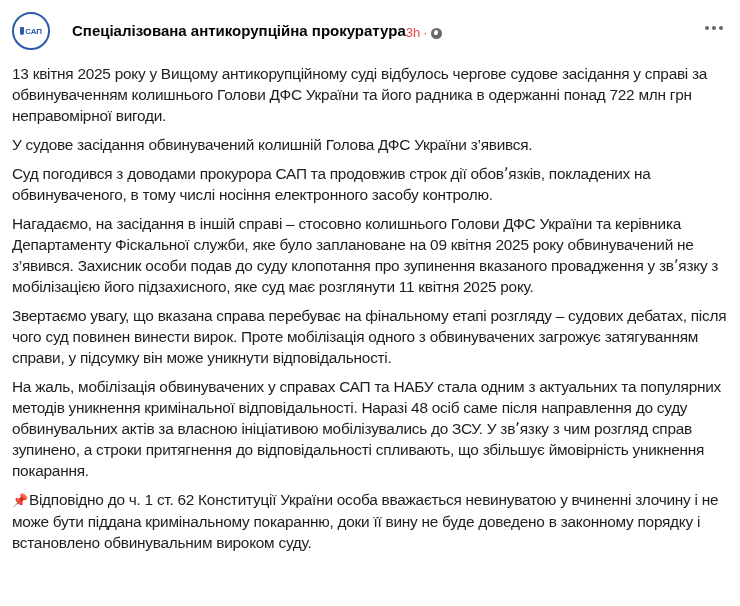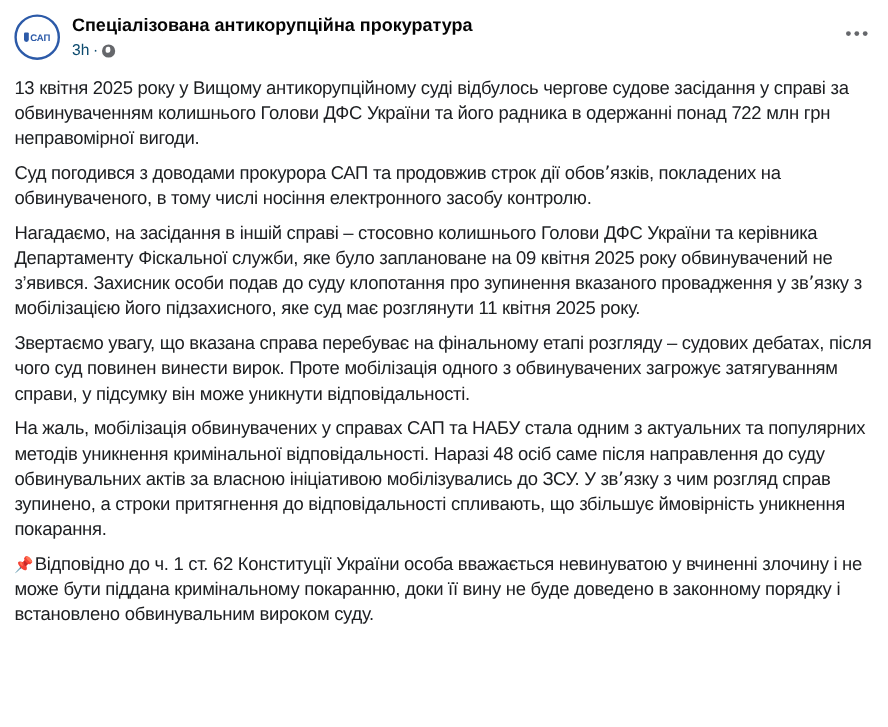--- a/index.html
+++ b/index.html
@@ -12,23 +12,23 @@
   .post { position: relative; width: 740px; height: 606px; }
   .header { position: absolute; left: 12px; top: 10px; height: 42px; display: flex; align-items: center; }
   .avatar {
     width: 38px; height: 38px; border-radius: 50%;
     border: 2px solid #2c5aa8; box-sizing: border-box;
     background: #fff; display: flex; align-items: center; justify-content: center;
     gap: 1px;
   }
   .avatar .shield { width: 4px; height: 8px; background: #2c5aa8; border-radius: 1px 1px 2px 2px; }
   .avatar .abbr { font-size: 8px; font-weight: bold; color: #2c5aa8; letter-spacing: -0.2px; }
-  .meta { margin-left: 10px; display: flex; flex-direction: column; }
+  .meta { margin-left: 22px; display: flex; flex-direction: row; align-items: flex-end; }
   .page-name { font-size: 15px; font-weight: bold; color: #050505; line-height: 18px; }
-  .subline { display: flex; align-items: center; font-size: 13px; color: #0c4a6e; margin-top: 4px; line-height: 14px; }
+  .subline { display: flex; align-items: center; font-size: 13px; color: #ef4444; margin-top: 4px; line-height: 14px; }
   .subline .dot { margin: 0 3px; }
   .globe { width: 11px; height: 11px; border-radius: 50%; background: #65676b; position: relative; display: inline-block; }
   .globe::after { content: ""; position: absolute; left: 3px; top: 2px; width: 4px; height: 5px; background: #fff; border-radius: 50% 40% 50% 30%; }
   .more-button {
     position: absolute; right: 12px; top: 20px; width: 28px; height: 16px;
     display: flex; align-items: center; justify-content: center; gap: 3px; cursor: pointer;
   }
   .more-button span { width: 4px; height: 4px; background: #65676b; border-radius: 50%; }
   .body { position: absolute; left: 12px; top: 63px; width: 720px; }
   .para { font-size: 15.4px; line-height: 21px; margin: 0 0 8px 0; letter-spacing: -0.25px; color: #1c1e21; }
@@ -54,19 +54,20 @@
   </div>
 
   <div class="more-button">
     <span></span>
     <span></span>
     <span></span>
   </div>
 
   <div class="body">
     <p class="para">13 квітня 2025 року у Вищому антикорупційному суді відбулось чергове судове засідання у справі за обвинуваченням колишнього Голови ДФС України та його радника в одержанні понад 722 млн грн неправомірної вигоди.</p>
+    <p class="para">У судове засідання обвинувачений колишній Голова ДФС України з’явився.</p>
     <p class="para">Суд погодився з доводами прокурора САП та продовжив строк дії обов՚язків, покладених на обвинуваченого, в тому числі носіння електронного засобу контролю.</p>
     <p class="para">Нагадаємо, на засідання в іншій справі – стосовно колишнього Голови ДФС України та керівника Департаменту Фіскальної служби, яке було заплановане на 09 квітня 2025 року обвинувачений не з’явився. Захисник особи подав до суду клопотання про зупинення вказаного провадження у зв՚язку з мобілізацією його підзахисного, яке суд має розглянути 11 квітня 2025 року.</p>
     <p class="para">Звертаємо увагу, що вказана справа перебуває на фінальному етапі розгляду – судових дебатах, після чого суд повинен винести вирок. Проте мобілізація одного з обвинувачених загрожує затягуванням справи, у підсумку він може уникнути відповідальності.</p>
     <p class="para">На жаль, мобілізація обвинувачених у справах САП та НАБУ стала одним з актуальних та популярних методів уникнення кримінальної відповідальності. Наразі 48 осіб саме після направлення до суду обвинувальних актів за власною ініціативою мобілізувались до ЗСУ. У зв՚язку з чим розгляд справ зупинено, а строки притягнення до відповідальності спливають, що збільшує ймовірність уникнення покарання.</p>
     <p class="para"><span class="pin">📌</span><span>Відповідно до ч. 1 ст. 62 Конституції України особа вважається невинуватою у вчиненні злочину і не може бути піддана кримінальному покаранню, доки її вину не буде доведено в законному порядку і встановлено обвинувальним вироком суду.</span></p>
   </div>
 </div>
 
 </body></html>

